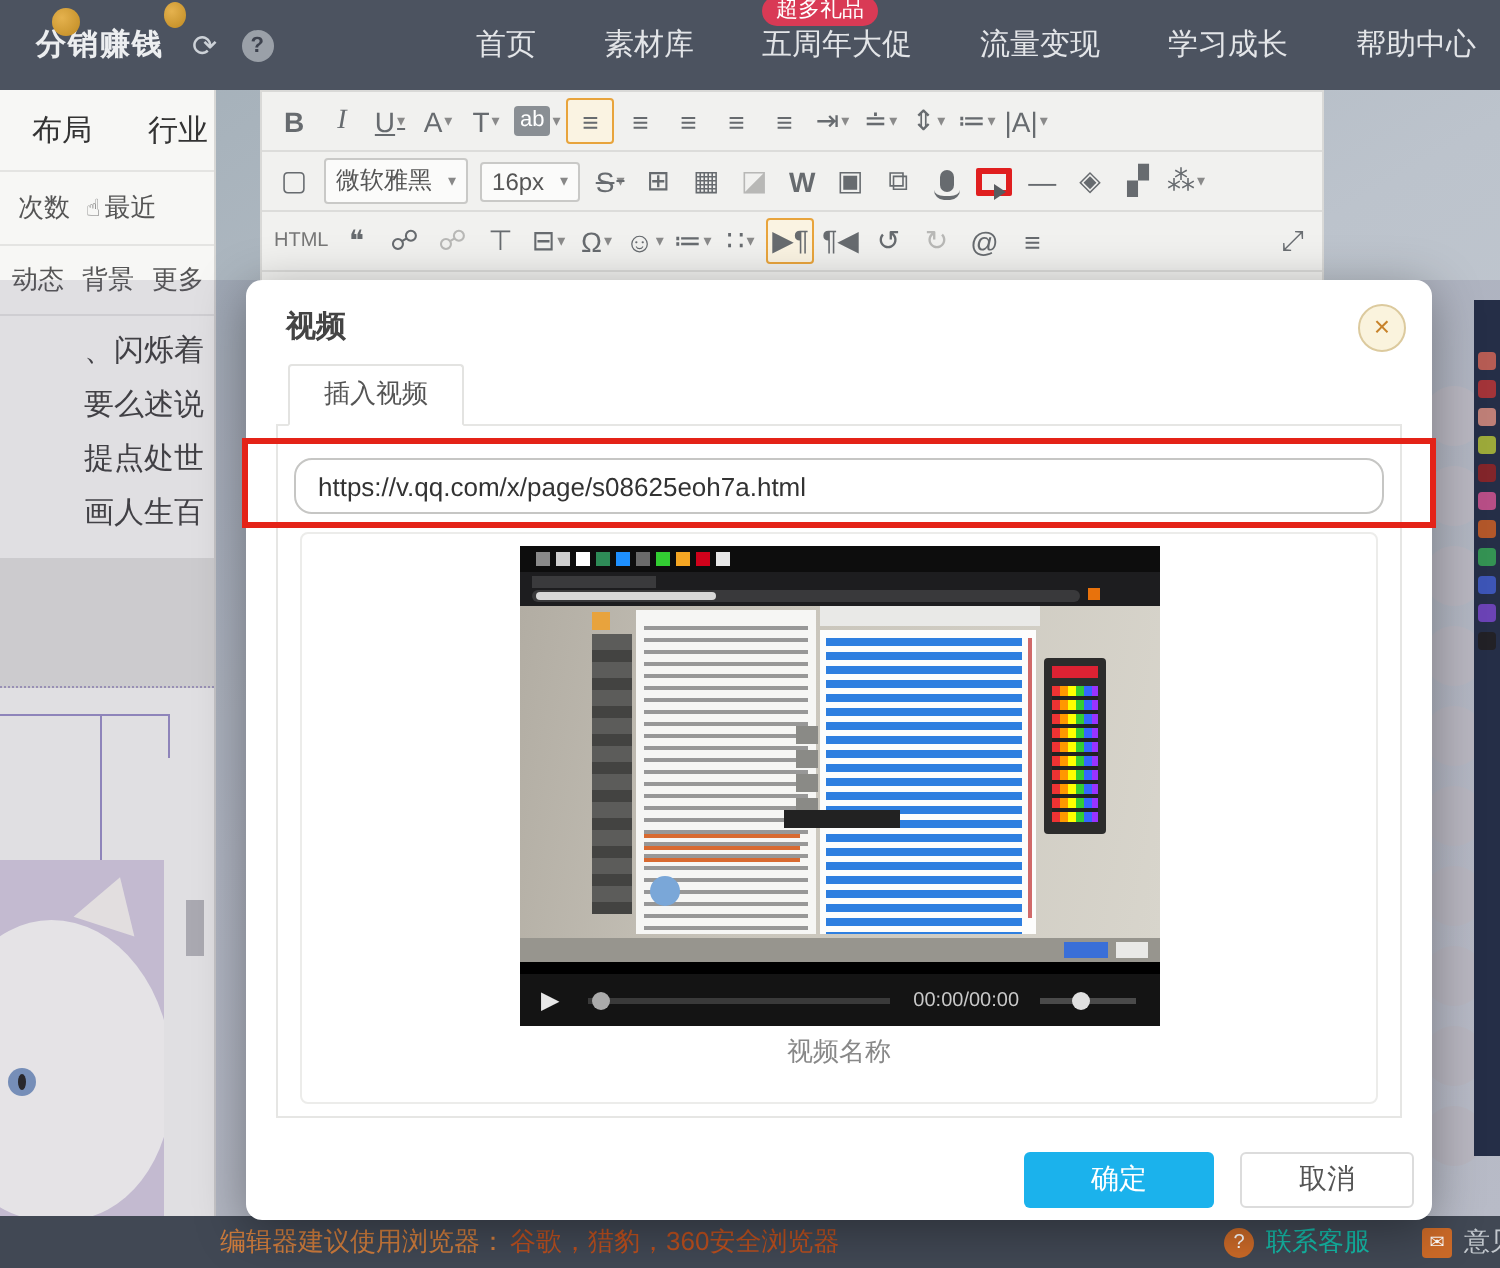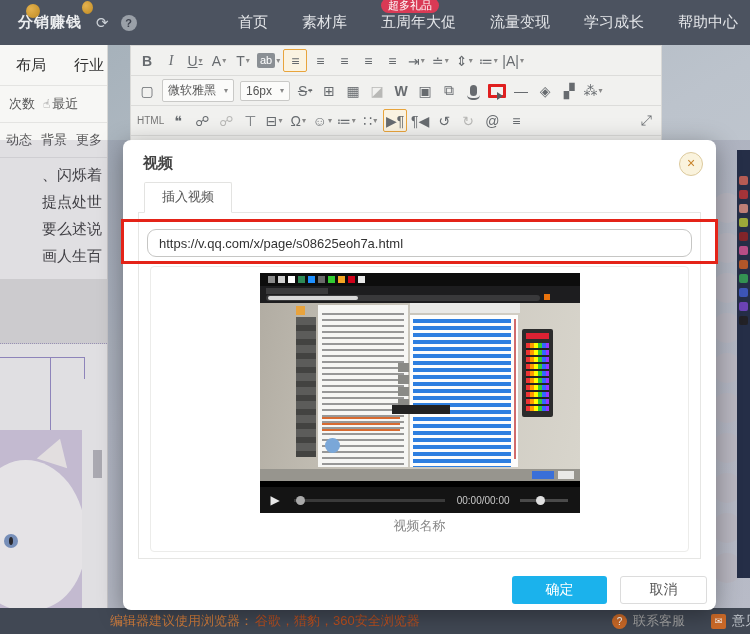--- a/index.html
+++ b/index.html
@@ -179,21 +179,21 @@
 
   
   .bottombar{position:absolute;left:0;bottom:0;right:0;height:26px;background:#414854;z-index:3;
     display:flex;align-items:center;font-size:13px;padding-left:110px;white-space:nowrap;overflow:hidden;}
   .tip{color:#cf7c3c;}
   .browsers{color:#bb4f1e;margin-left:2px;}
   .f-spacer{flex:1;}
   .f-ico{width:15px;height:15px;border-radius:50%;background:#cc6a28;color:#fff;font-size:10px;
     display:inline-flex;align-items:center;justify-content:center;margin-right:6px;flex:none;}
   .f-mail{border-radius:2px;font-size:9px;}
-  .contact{color:#a3a3a3;margin-right:26px;}
+  .contact{color:#14b8a6;margin-right:26px;}
   .feedback{color:#c3c8ce;margin-right:-8px;}
 </style>
 </head>
 <body>
 
 <div class="screen">
 
   <div class="page-bg"></div>
 
   <nav class="topnav">
@@ -226,22 +226,22 @@
       <span><span class="gl"></span><span>次数</span></span>
       <span><span class="gl">☝</span><span>最近</span></span>
     </div>
     <div class="sb-subs">
       <span>动态</span>
       <span>背景</span>
       <span>更多</span>
     </div>
     <div class="sb-list">
       <div>、闪烁着</div>
+      <div>要么述说</div>
       <div>提点处世</div>
-      <div>要么述说</div>
       <div>画人生百</div>
     </div>
     <div class="sb-grey"></div>
     <div class="sb-tree">
       <i class="tree-h"></i>
         <i class="tree-v1"></i>
         <i class="tree-v2"></i>
     </div>
     <div class="cat">
       <div class="cat-ear ear-r"></div>

